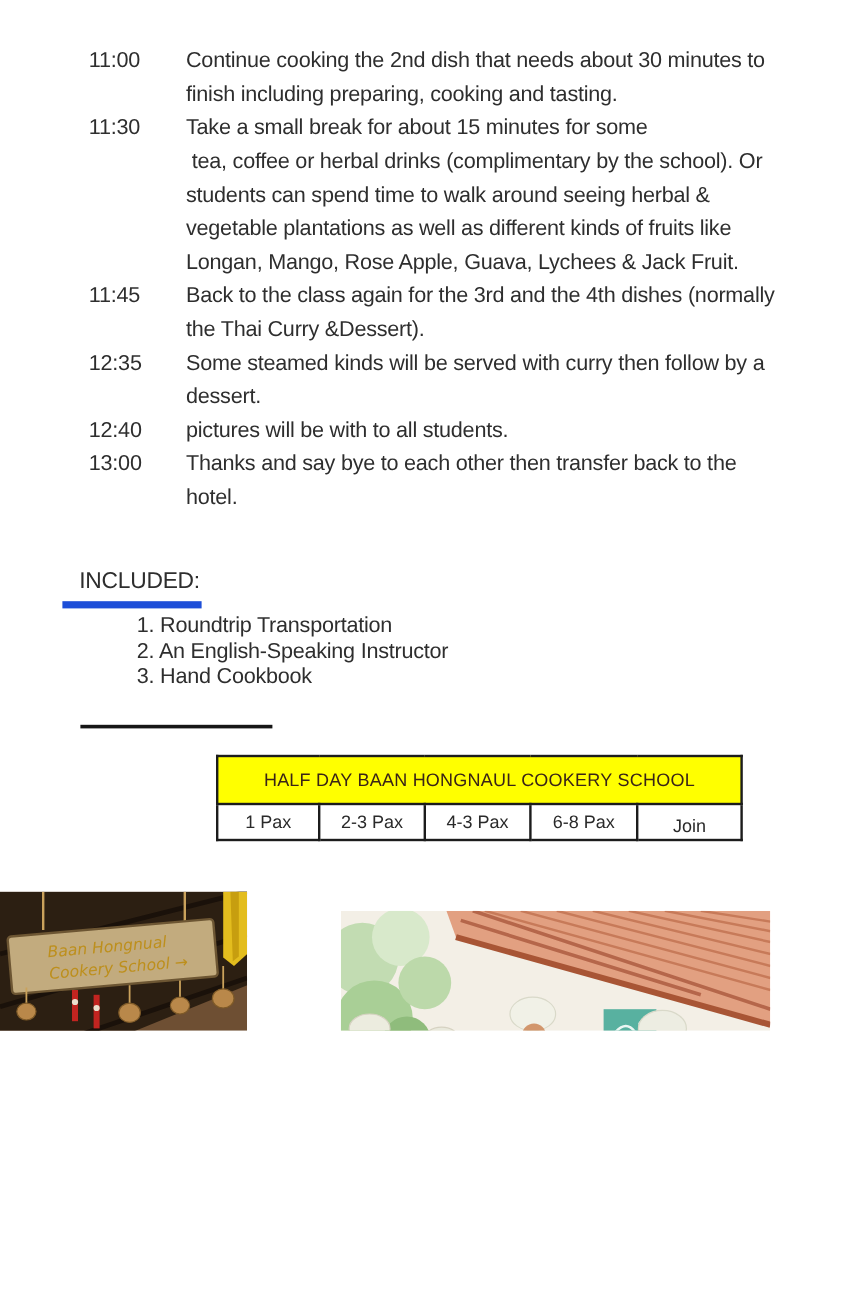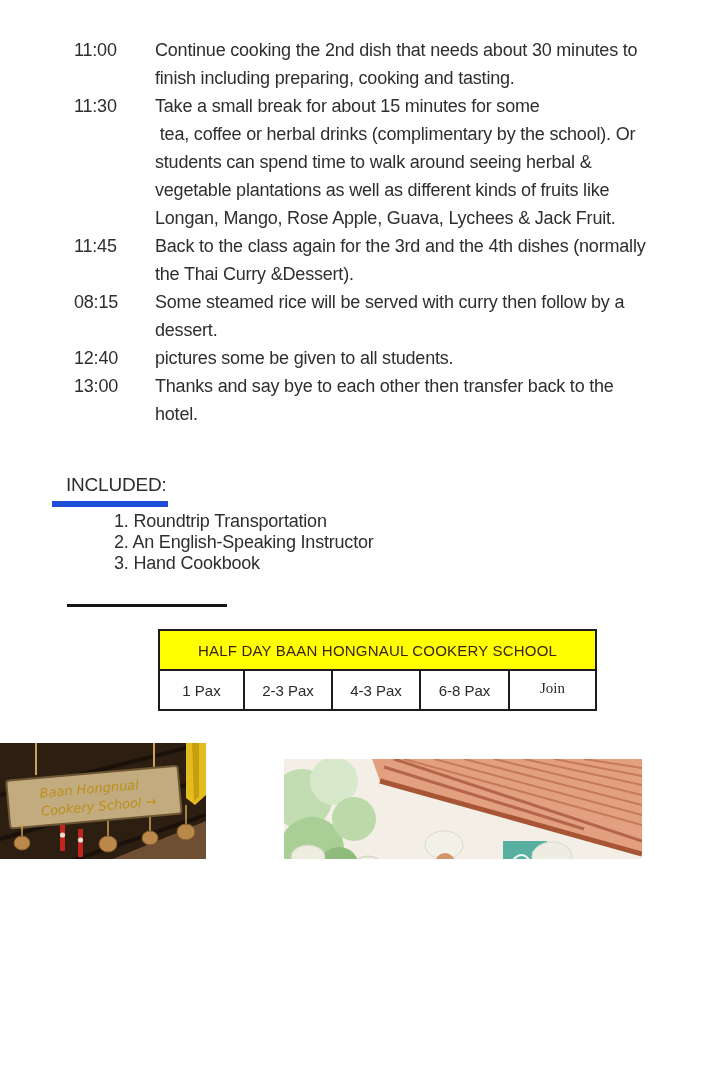--- a/index.html
+++ b/index.html
@@ -15,28 +15,28 @@
   
   .included-heading{
     position:absolute;left:52px;top:474px;width:102px;padding-left:14px;padding-bottom:5px;
     border-bottom:6px solid #1d4ed8;font-size:19px;letter-spacing:-0.2px;
   }
   .included-list{position:absolute;left:114px;top:511px;font-size:18px;line-height:21px;letter-spacing:-0.2px;}
   .price-note{position:absolute;left:58px;top:578px;font-size:19px;letter-spacing:-0.2px;}
   .price-underline{position:absolute;left:67px;top:604px;width:160px;height:0;border-top:3px solid #161616;}
   
   .price-table{
-    position:absolute;left:158px;top:629px;width:437px;border-collapse:collapse;table-layout:fixed;
+    position:absolute;left:180px;top:629px;width:437px;border-collapse:collapse;table-layout:fixed;
     font-size:15px;color:#2a2a2a;
   }
   .price-table td{border:2px solid #1c1c1c;text-align:center;padding:0;}
   .price-table .title-cell{background:#ffff00;color:#3a2417;height:38px;font-size:15px;letter-spacing:0.2px;}
   .price-table .head-row td{height:26px;}
   .price-table .price-row td{height:23px;font-size:15px;}
-  .price-table .low{vertical-align:bottom;padding-bottom:12px;font-family:Liberation Serif, serif;}
+  .price-table .low{vertical-align:bottom;padding-bottom:2px;}
   
   .photo{position:absolute;overflow:hidden;}
   .photo-left{left:0;top:743px;width:206px;height:283px;}
   .photo-right{left:284px;top:759px;width:358px;height:253px;}
   .photo svg{display:block;width:100%;height:100%;}
   .photo svg text{font-family:"DejaVu Sans","Liberation Sans",sans-serif;}
 </style>
 </head>
 <body>
 
@@ -55,30 +55,30 @@
 students can spend time to walk around seeing herbal &amp;
 vegetable plantations as well as different kinds of fruits like
 Longan, Mango, Rose Apple, Guava, Lychees &amp; Jack Fruit.</div>
     </div>
     <div class="entry">
       <div class="time">11:45</div>
       <div class="desc">Back to the class again for the 3rd and the 4th dishes (normally
 the Thai Curry &amp;Dessert).</div>
     </div>
     <div class="entry">
-      <div class="time">08:15</div>
-      <div class="desc">Some steamed rice will be served with curry then follow by a
+      <div class="time">12:35</div>
+      <div class="desc">Some steamed kinds will be served with curry then follow by a
 dessert.</div>
     </div>
     <div class="entry">
       <div class="time"></div>
     </div>
     <div class="entry">
       <div class="time">12:40</div>
-      <div class="desc">pictures some be given to all students.</div>
+      <div class="desc">pictures will be with to all students.</div>
     </div>
     <div class="entry">
       <div class="time">13:00</div>
       <div class="desc">Thanks and say bye to each other then transfer back to the
 hotel.</div>
     </div>
   </div>
 
   <div class="included-heading">INCLUDED:</div>
   <div class="included-list">

